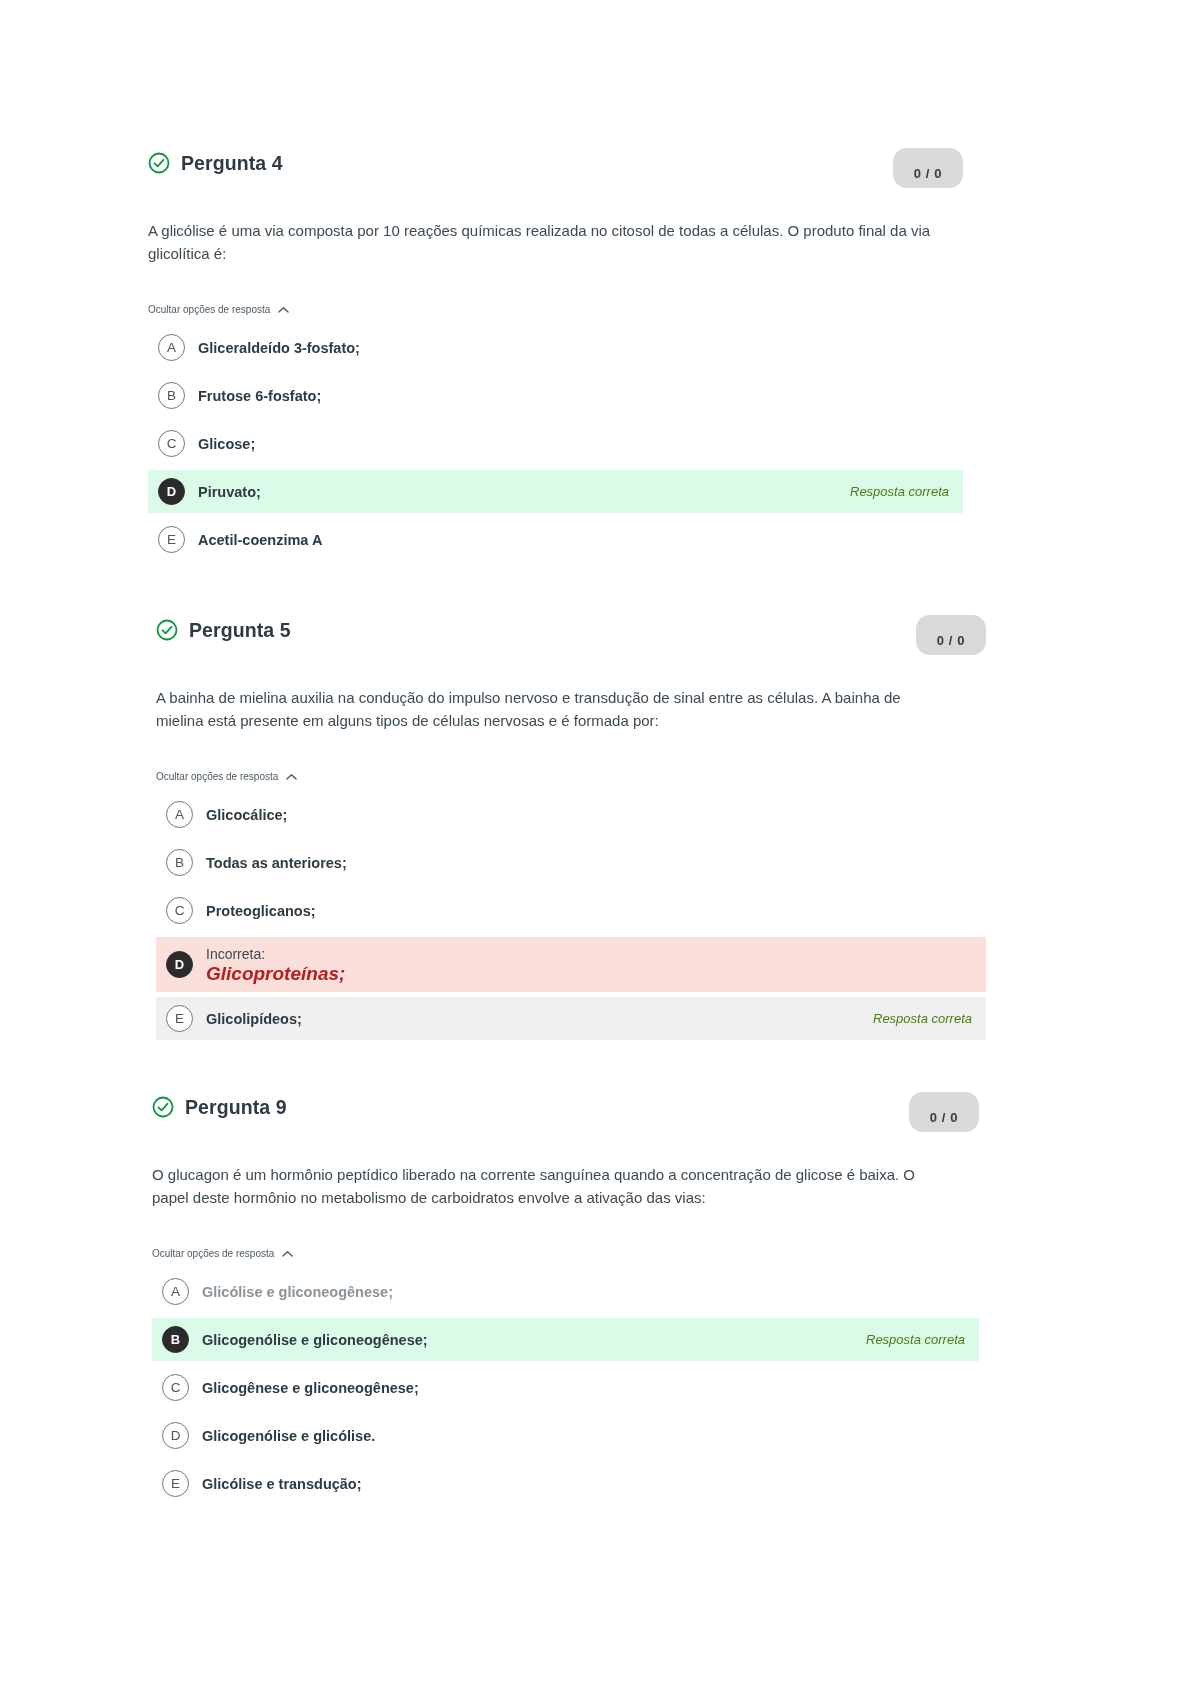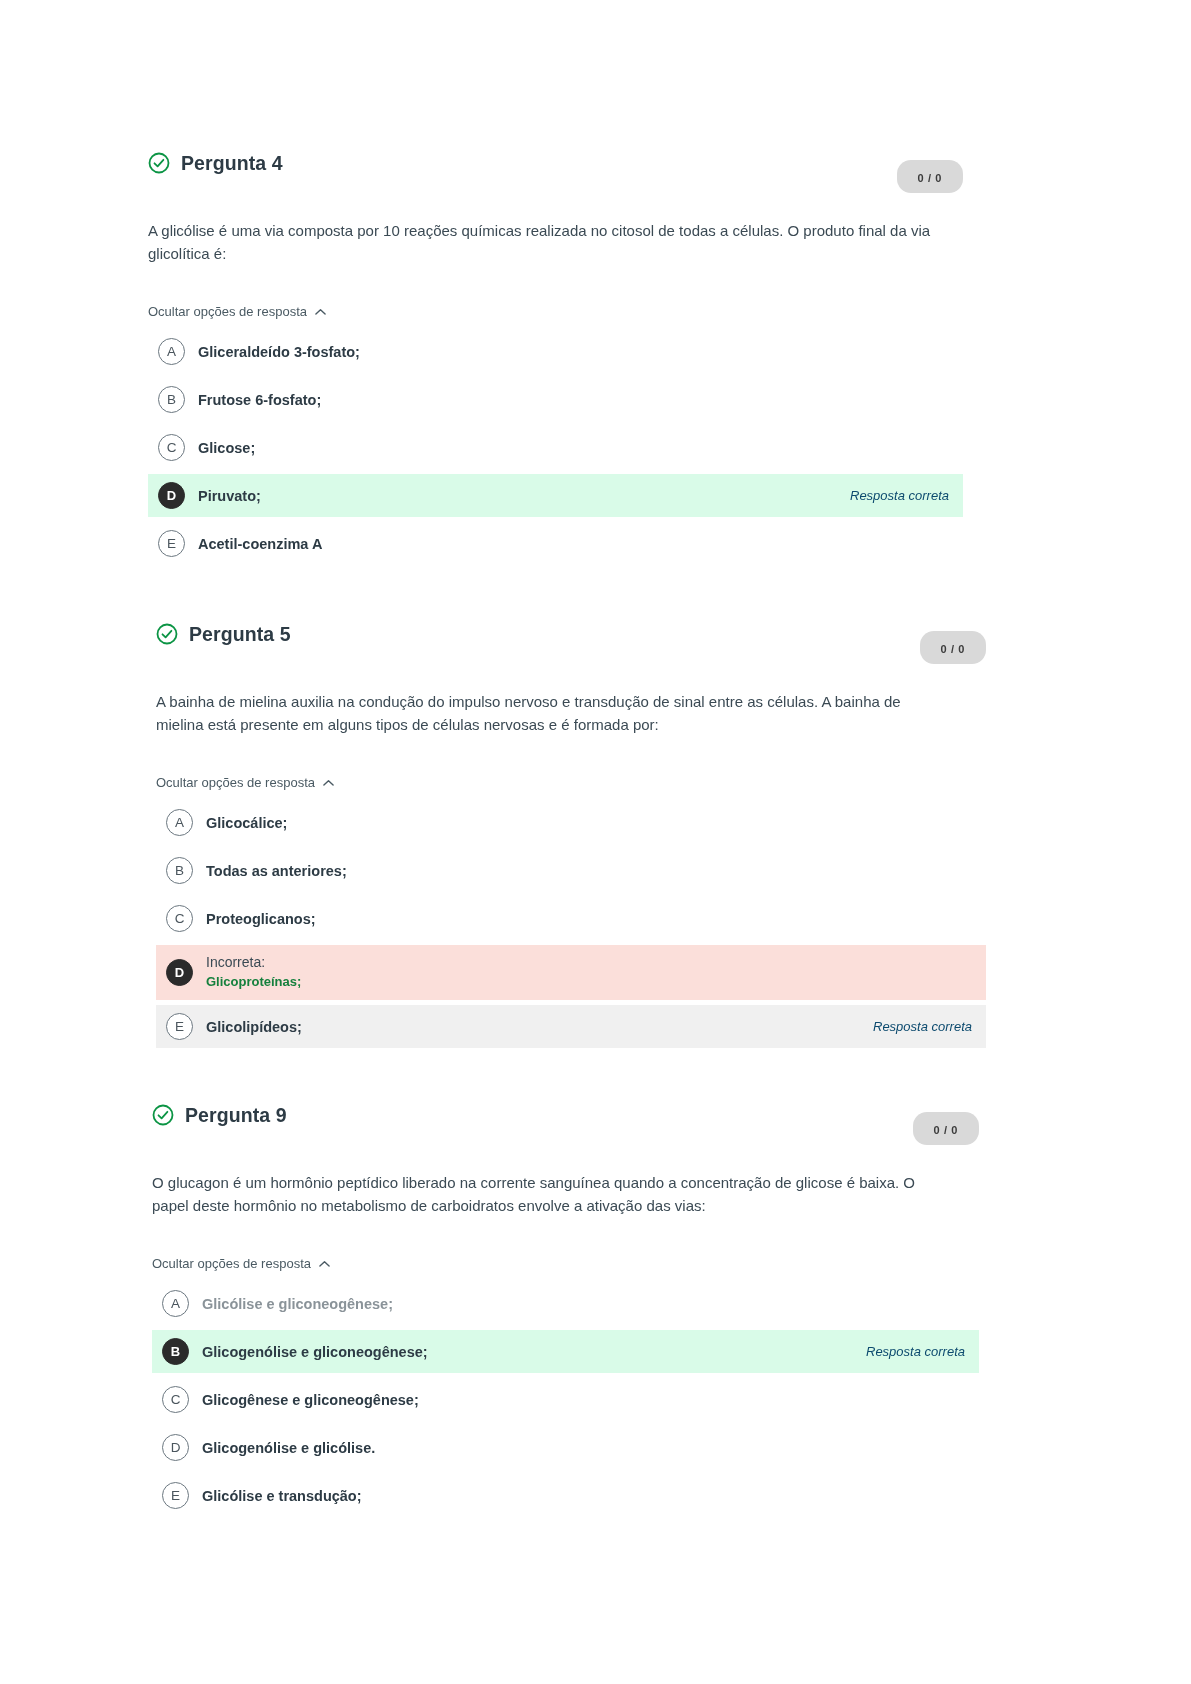--- a/index.html
+++ b/index.html
@@ -48,46 +48,46 @@
   }
   .q-title {
     font-size: 19.5px;
     font-weight: bold;
     color: #2d3b45;
     letter-spacing: 0.1px;
     line-height: 24px;
   }
   .score-badge {
     position: absolute;
-    top: 12px;
+    top: 0px;
     right: 0px;
     background: #d9d9d9;
     color: #3b3b3b;
     border-radius: 14px;
-    font-size: 11px;
+    font-size: 13px;
     font-weight: bold;
     letter-spacing: 0.6px;
-    padding: 11px 21px 7px 21px;
+    padding: 18px 21px 7px 21px;
     line-height: 15px;
     white-space: nowrap;
   }
 
   .q-body {
     font-size: 15px;
     line-height: 23px;
     color: #3b4a54;
     margin-top: 41px;
     max-width: 790px;
   }
 
   .toggle-options {
     display: inline-flex;
     align-items: center;
     gap: 8px;
-    font-size: 13px;
+    font-size: 10px;
     color: #4a5a63;
     margin-top: 24px;
     margin-bottom: 6px;
     cursor: pointer;
     user-select: none;
   }
   .chevron-up {
     display: inline-block;
     width: 10px;
     height: 10px;
@@ -147,29 +147,30 @@
   .incorrect-label {
     display: block;
     font-weight: normal;
     font-size: 14px;
     line-height: 19px;
     color: #3b4a54;
   }
   .incorrect-value {
     display: block;
     font-weight: bold;
-    font-size: 13px;
+    font-size: 19px;
     line-height: 20px;
-    color: #15803d;
+    color: #b91c1c;
+    font-style: italic;
   }
 
   .answer-tag {
     font-style: italic;
     font-size: 13px;
-    color: #0c4a6e;
+    color: #4d7c0f;
     white-space: nowrap;
     margin-left: 14px;
     flex: 0 0 auto;
   }
 
   .q-gap-1 { height: 54px; }
   .q-gap-2 { height: 52px; }
 </style>
 </head>
 <body>

